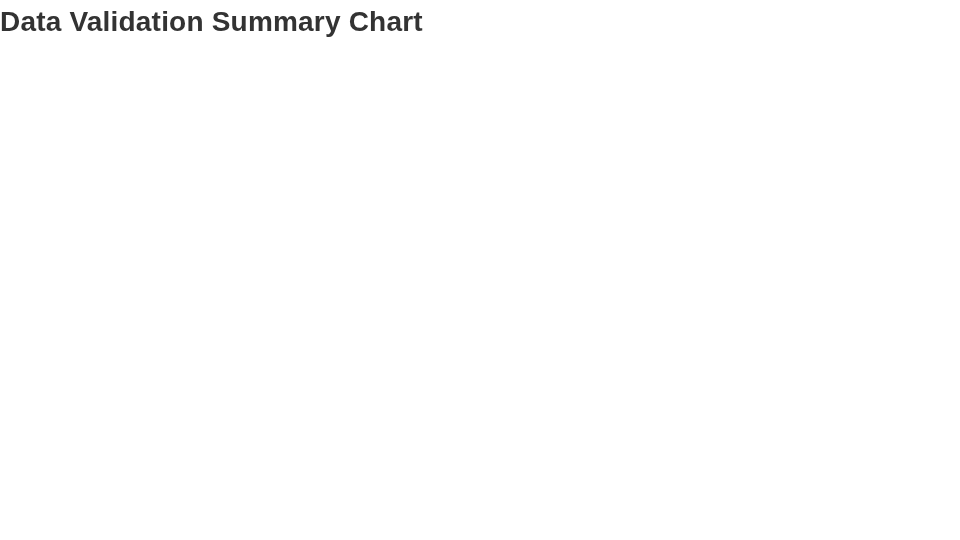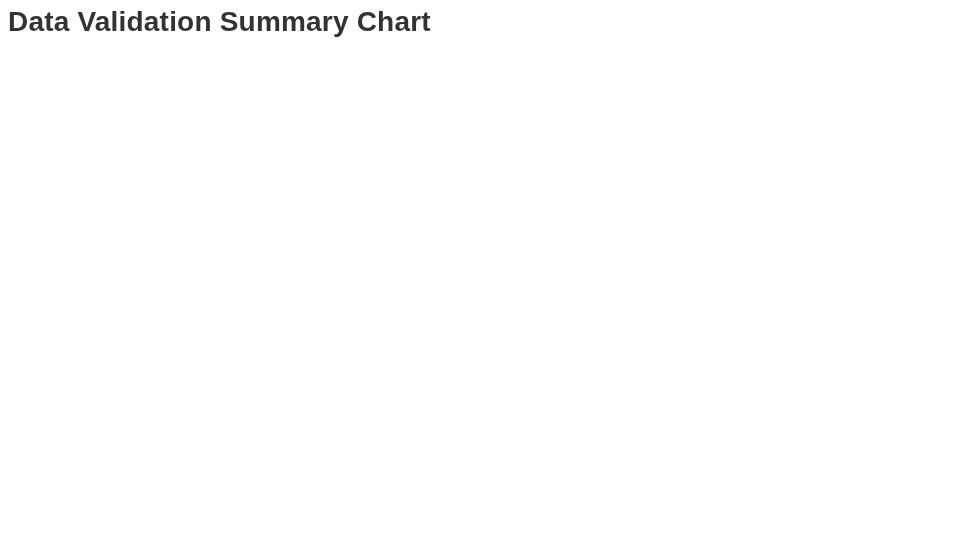--- a/index.html
+++ b/index.html
@@ -11,20 +11,20 @@
       width: 960px;
       height: 540px;
       background: #ffffff;
       font-family: Arial, Helvetica, sans-serif;
       overflow: hidden;
     }
     .page-title {
       font-size: 28px;
       font-weight: bold;
       color: #333333;
-      padding: 6px 4px 0 8px;
+      padding: 6px 4px 0 0;
       letter-spacing: 0.2px;
     }
   </style>
 </head>
 <body>
 
 <h1 class="page-title">Data Validation Summary Chart</h1>
 
 </body></html>

